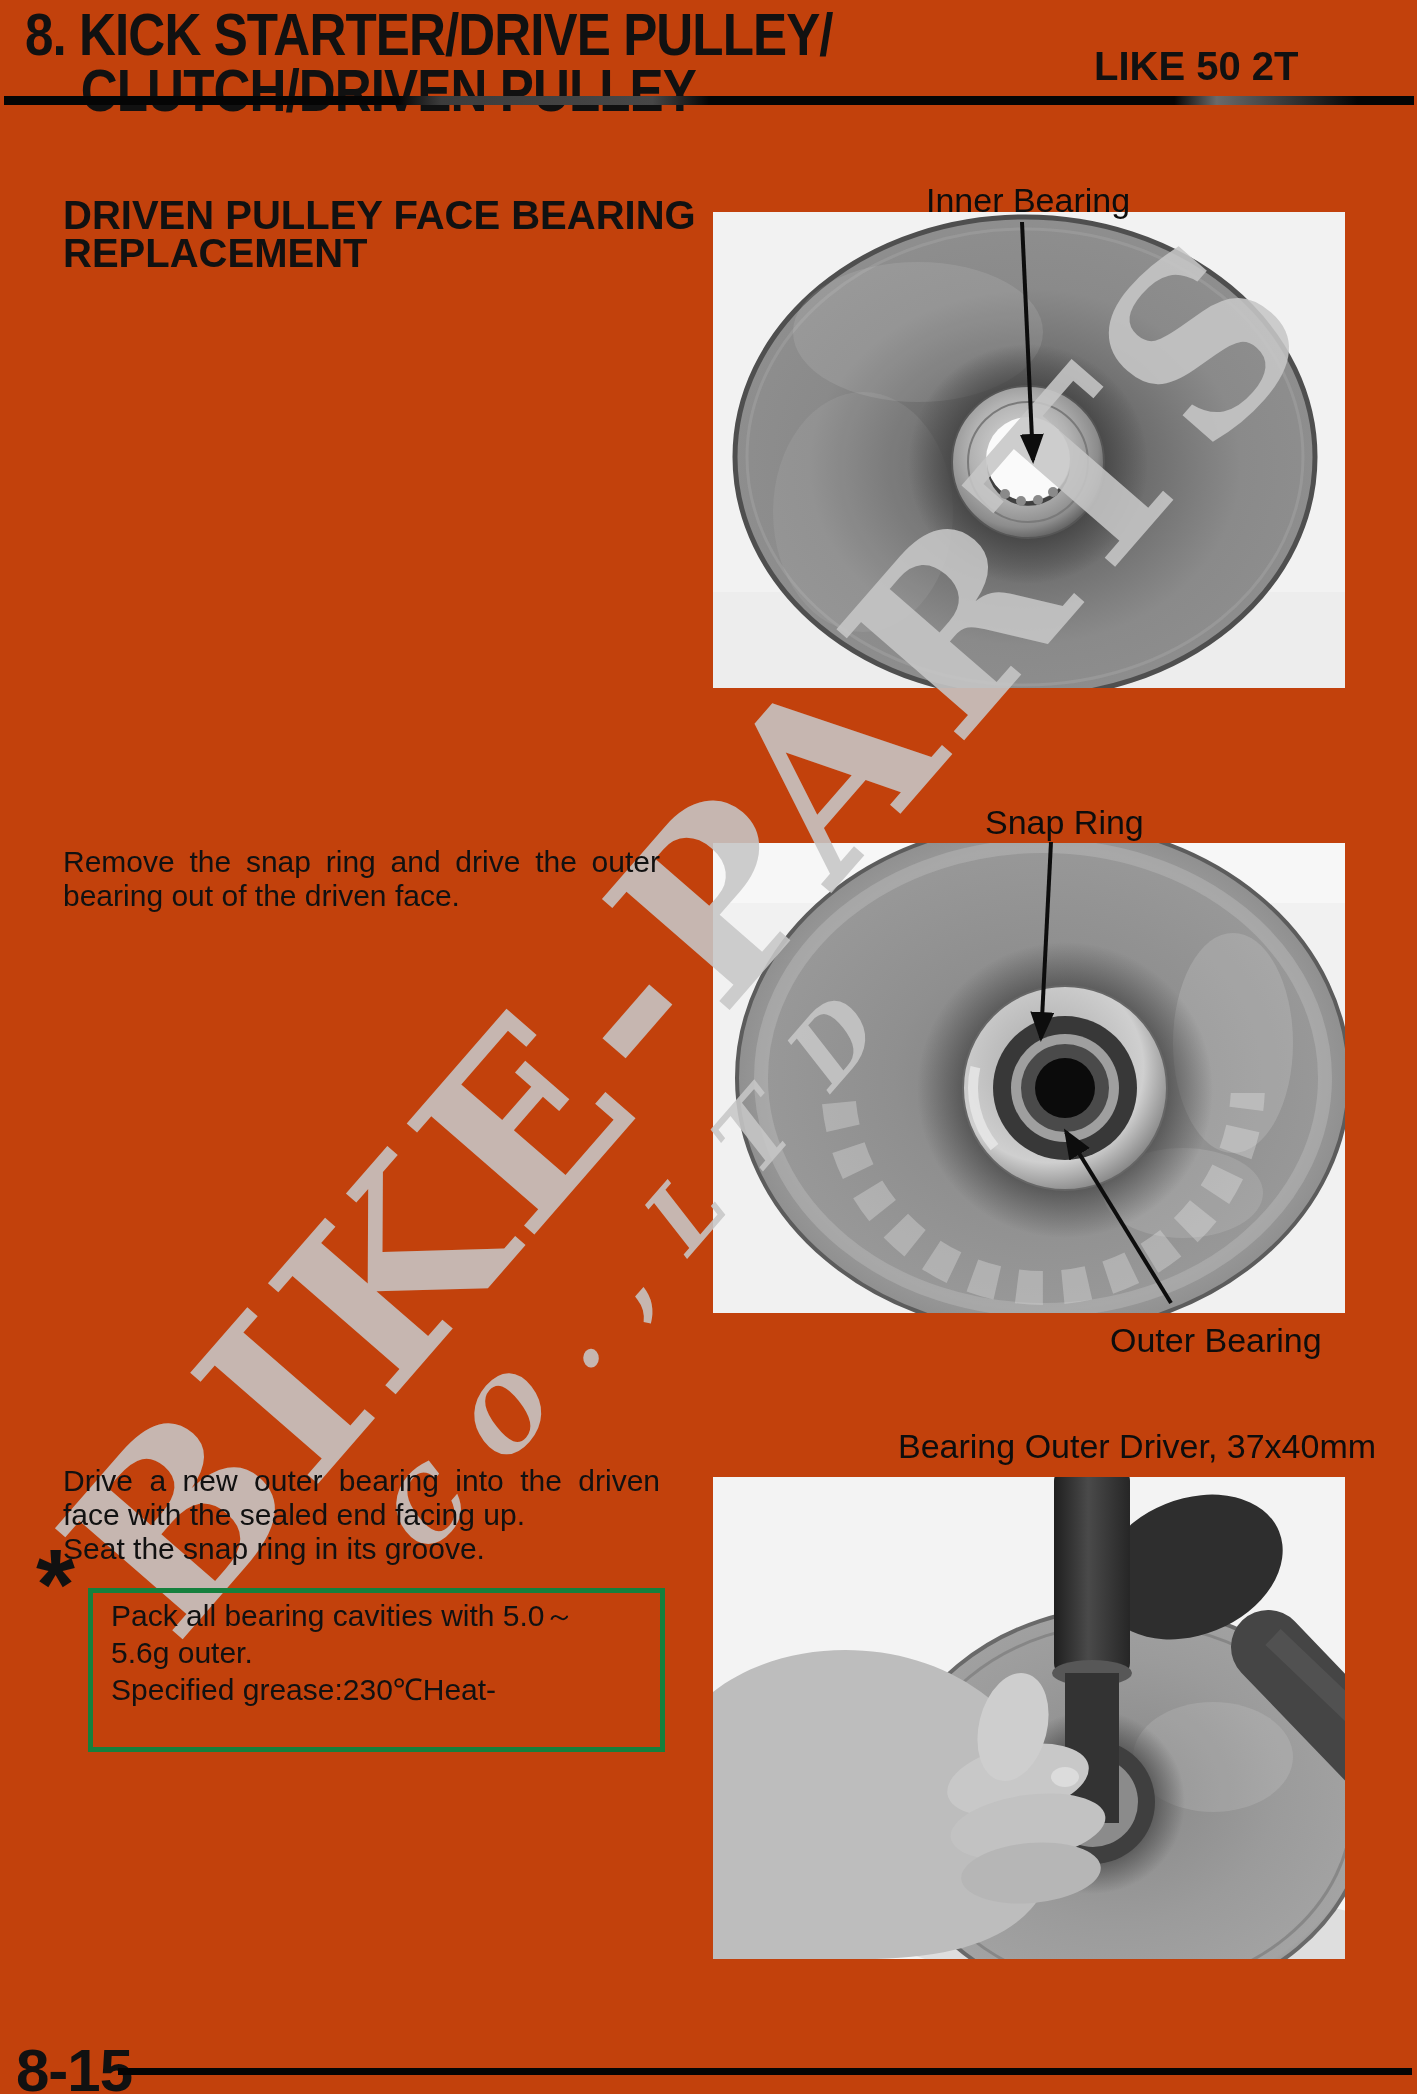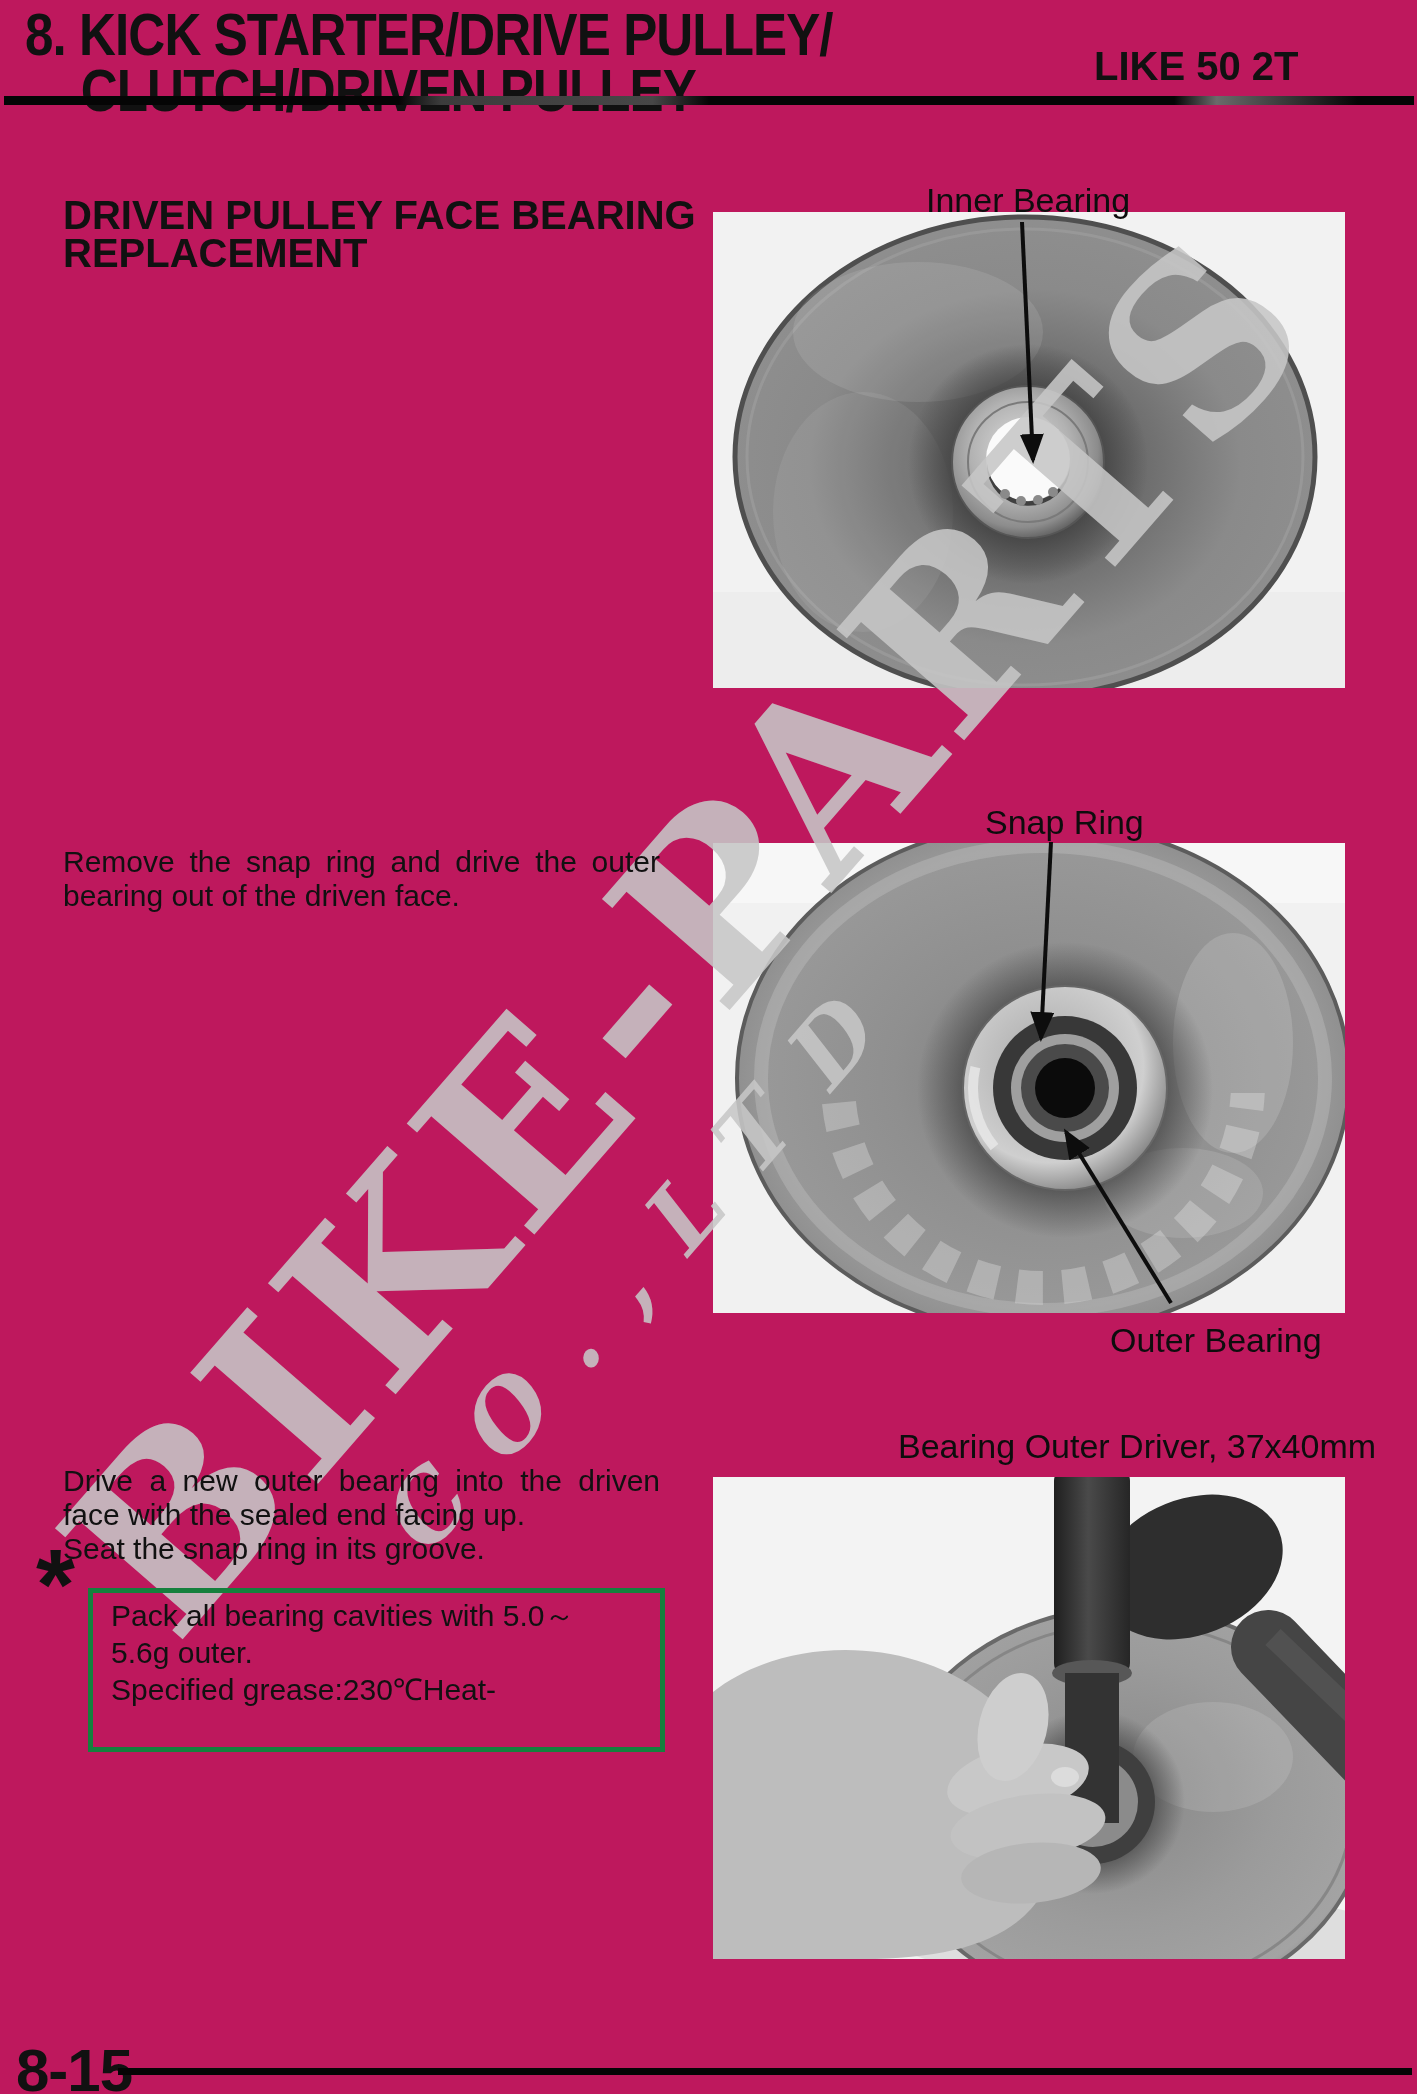--- a/index.html
+++ b/index.html
@@ -1,20 +1,20 @@
 <!DOCTYPE html>
 <html><head>
 <meta charset="utf-8">
 <style>
   html, body { margin: 0; padding: 0; background: #ffffff; }
   .page {
     position: relative;
     width: 1417px;
     height: 2094px;
-    background: #be185d;
+    background: #c2410c;
     overflow: hidden;
     font-family: "Liberation Sans", sans-serif;
     color: #111111;
   }
   
   .chapter {
     position: absolute; left: 25px; top: 6px;
     font-weight: bold; font-size: 55px; line-height: 52px;
     letter-spacing: -1px;
     transform: scale(0.93, 1.08); transform-origin: 0 0;

